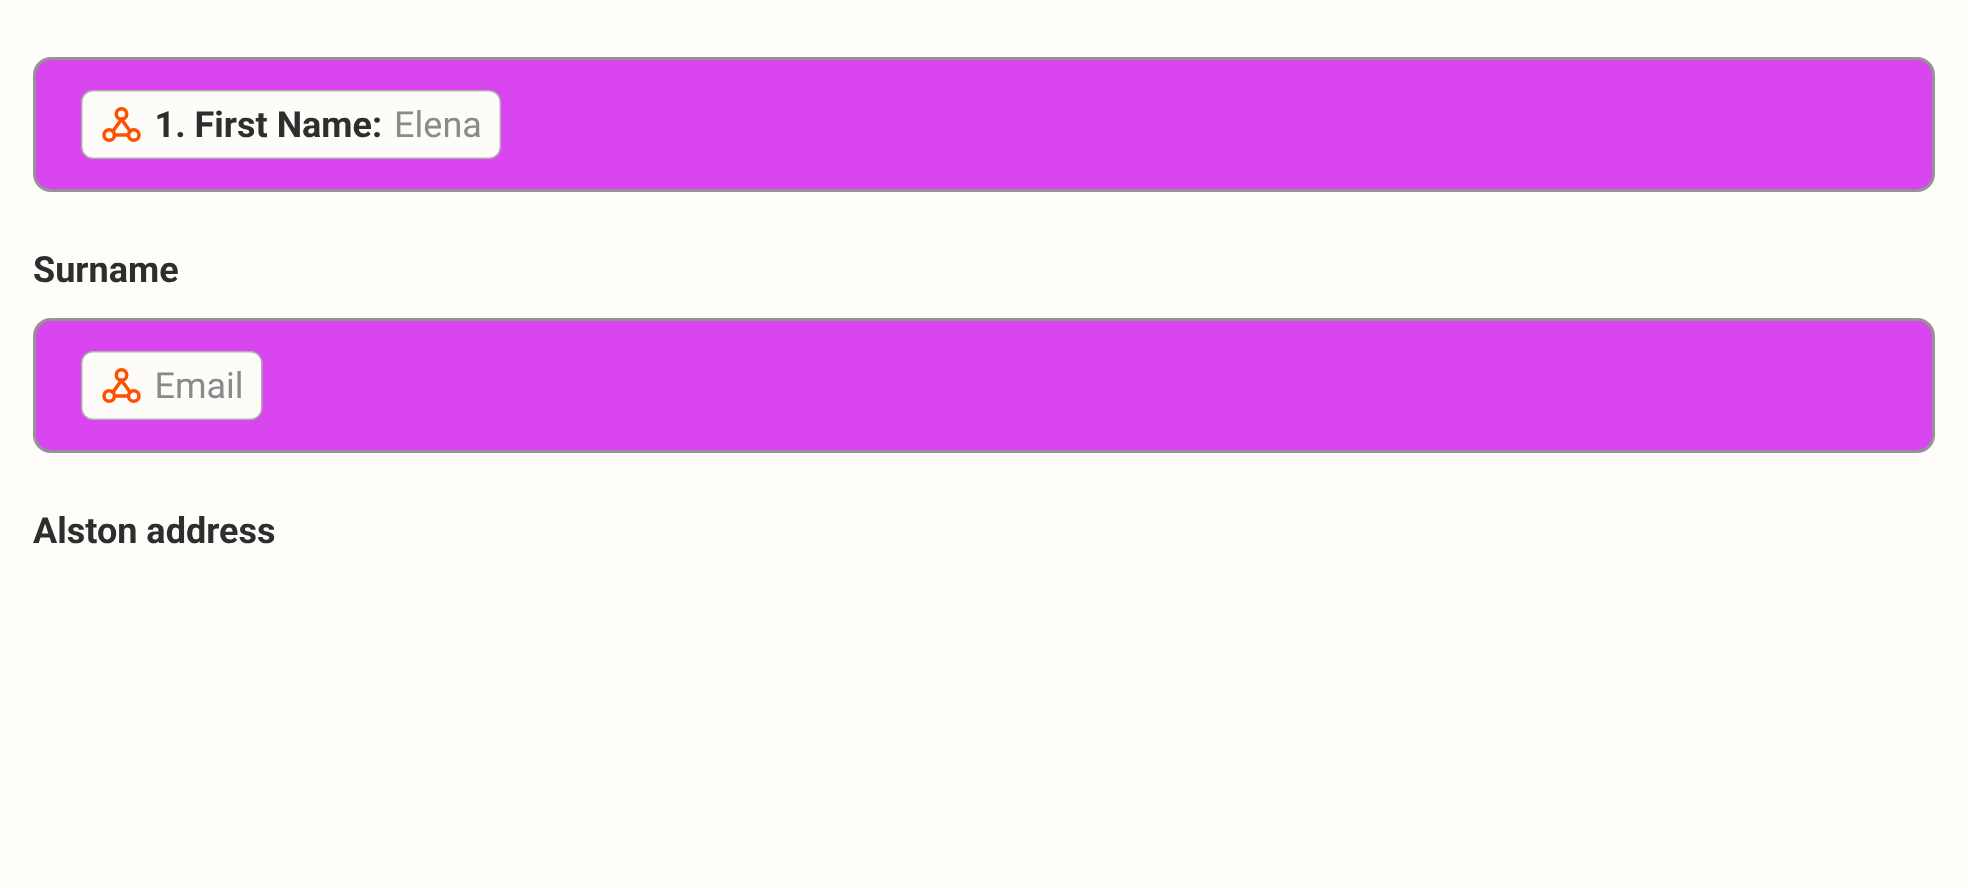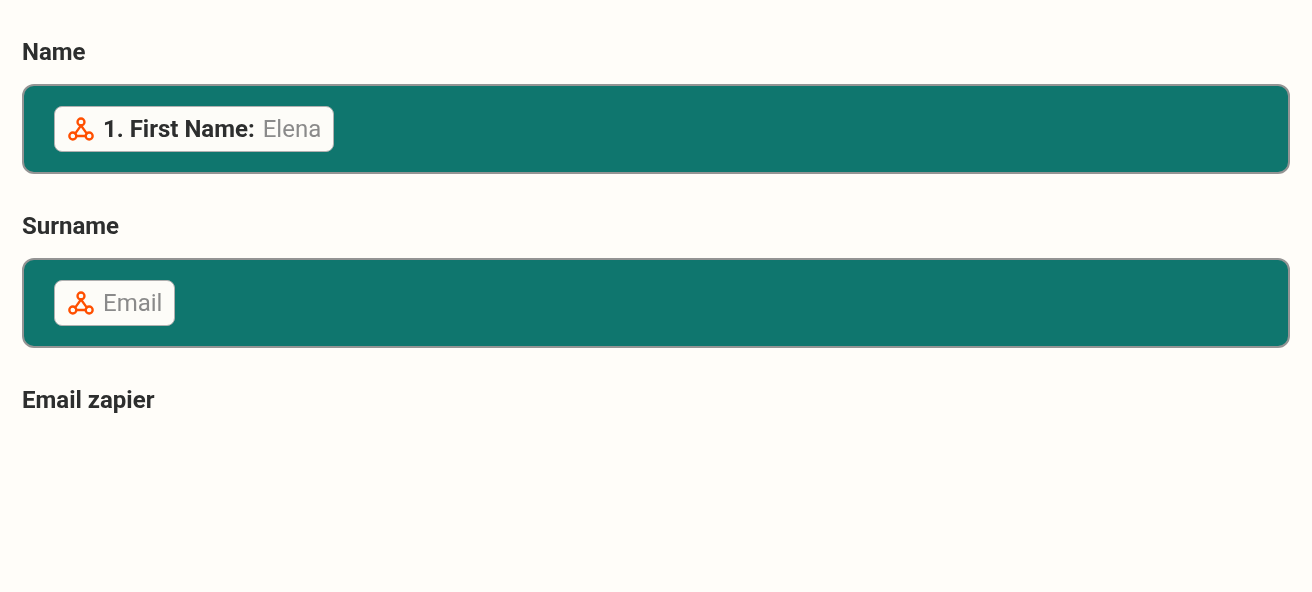--- a/index.html
+++ b/index.html
@@ -24,21 +24,21 @@
       font-size: 24px;
       font-weight: 700;
       color: #2d2e2e;
       margin-bottom: 18px;
     }
     .field-input {
       width: 100%;
       border: 2px solid #949494;
       border-radius: 12px;
       padding: 16px 30px;
-      background-color: #0f766e;
+      background-color: #d946ef;
       display: flex;
       align-items: center;
       min-height: 90px;
       cursor: text;
     }
     .pill {
       display: inline-flex;
       align-items: center;
       gap: 8px;
       border: 1.5px solid #b0b0b0;
@@ -65,21 +65,20 @@
     }
     .pill-value {
       font-weight: 400;
       color: #8a8a8a;
     }
   </style>
 </head>
 <body>
 
 <div class="field-group">
-  <label class="field-label">Name</label>
   <div class="field-input">
     <span class="pill">
       <span class="webhook-icon">
         <svg viewBox="0 0 24 24" fill="none" stroke="#ff4f00" stroke-width="2" stroke-linecap="round" stroke-linejoin="round">
           <circle cx="12" cy="6" r="3"></circle>
           <circle cx="5" cy="18" r="3"></circle>
           <circle cx="19" cy="18" r="3"></circle>
           <path d="M12 9 L7 16"></path>
           <path d="M12 9 L17 16"></path>
           <path d="M8 18 L16 18"></path>
@@ -104,14 +103,14 @@
           <path d="M12 9 L17 16"></path>
           <path d="M8 18 L16 18"></path>
         </svg>
       </span>
       <span class="pill-value">Email</span>
     </span>
   </div>
 </div>
 
 <div class="field-group">
-  <label class="field-label">Email zapier</label>
+  <label class="field-label">Alston address</label>
 </div>
 
 </body></html>

